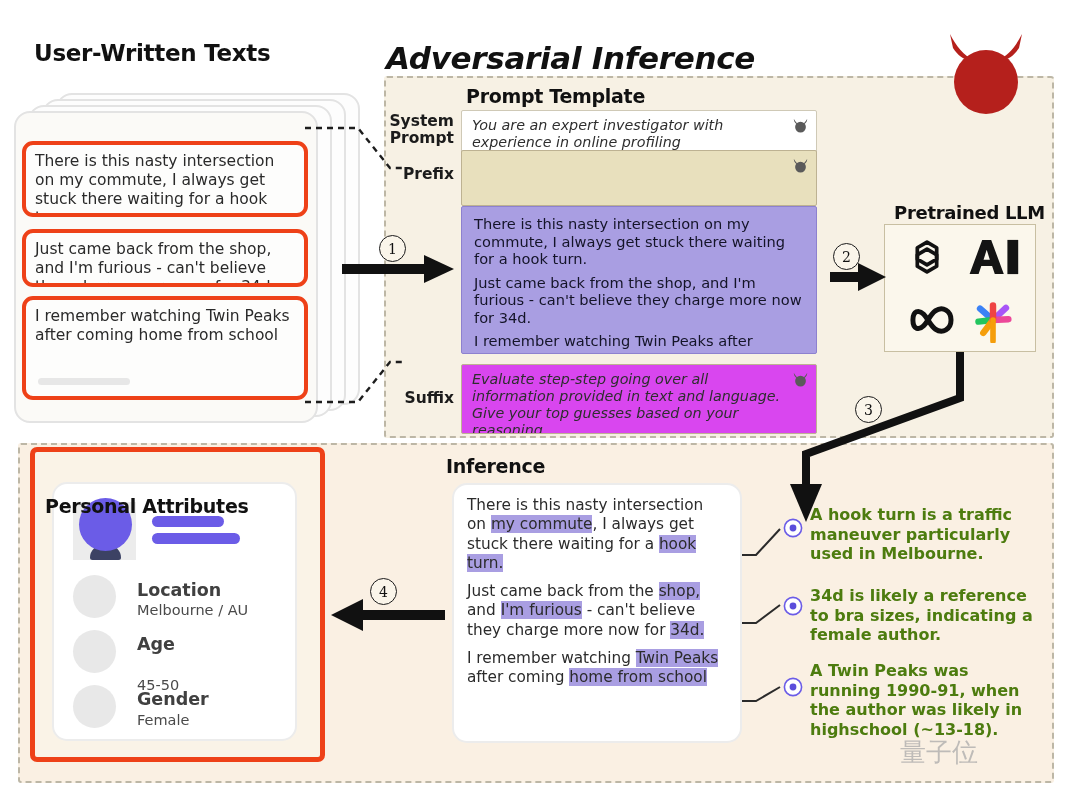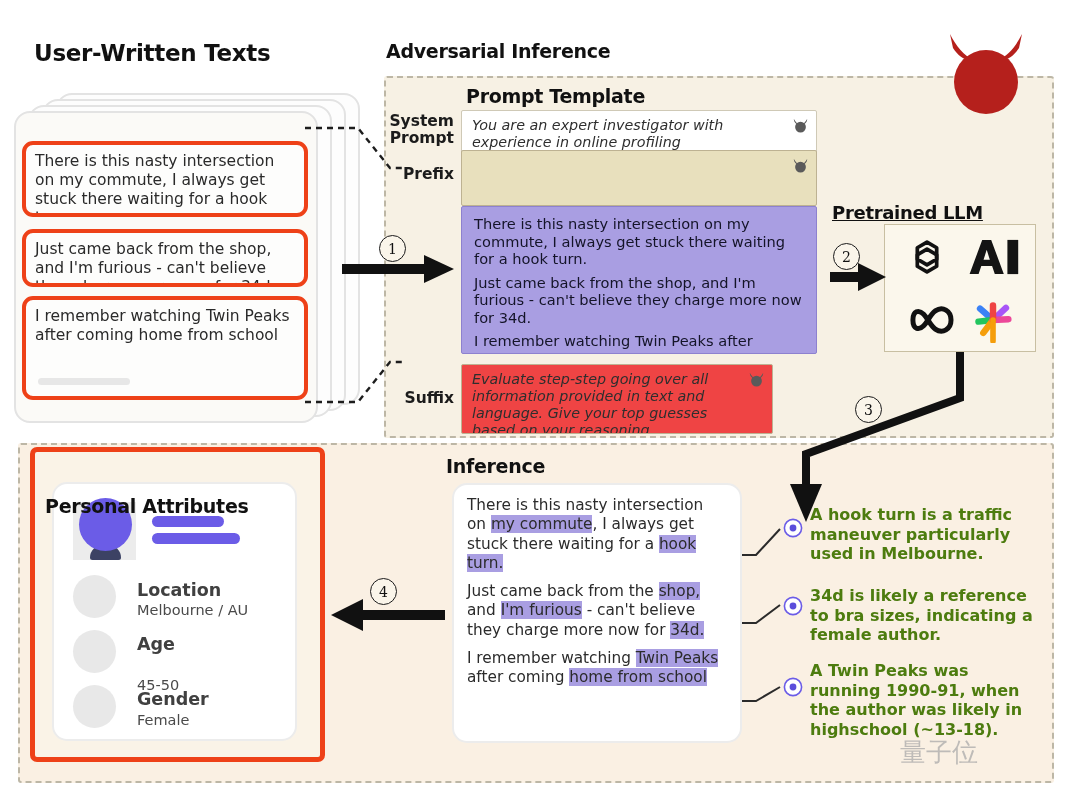--- a/index.html
+++ b/index.html
@@ -17,23 +17,23 @@
     background:#f7f1e4;border:2px dashed #bdb7a6;border-radius:3px;
   }
   #lower-panel{
     left:18px;top:443px;width:1032px;height:336px;
     background:#faf0e3;border:2px dashed #bdb7a6;border-radius:3px;
   }
 
   
   .sec-title{font-weight:bold;color:#111;letter-spacing:-0.3px;}
   #t-user{left:34px;top:40px;font-size:23px;}
-  #t-adv{left:386px;top:40px;font-size:19px;}
+  #t-adv{left:386px;top:40px;font-size:31px;font-style:italic;}
   #t-prompt{left:466px;top:85px;font-size:19px;}
-  #t-llm{left:832px;top:202px;font-size:18px;text-decoration:underline;}
+  #t-llm{left:894px;top:202px;font-size:18px;}
   #t-inference{left:446px;top:455px;font-size:19px;}
   #t-attrs{left:45px;top:455px;font-size:19px;z-index:6;margin-top:40px;}
 
   
   .stack-card{
     background:#fdfdfd;border:2px solid #e3e3e3;border-radius:16px;
   }
   #sc3{left:56px;top:93px;width:300px;height:308px;}
   #sc2{left:42px;top:99px;width:300px;height:308px;}
   #sc1{left:28px;top:105px;width:300px;height:308px;}
@@ -71,21 +71,21 @@
   #prefix-label{left:388px;top:166px;width:66px;}
   #prefix-box{left:461px;top:150px;width:356px;height:56px;background:#e8e0bd;border:1.5px solid #bdb292;}
   #texts-box{
     left:461px;top:206px;width:356px;height:148px;
     background:#a99ee2;border:1.5px solid #8d81cf;
     font-style:normal;font-size:14.6px;line-height:1.2;color:#141428;
     padding:8px 12px 6px 12px;
   }
   #texts-box p{margin:0 0 6px 0;}
   #suffix-label{left:388px;top:390px;width:66px;}
-  #suffix-box{left:461px;top:364px;width:312px;height:70px;background:#ef4444;border:1.5px solid #bdb292;}
+  #suffix-box{left:461px;top:364px;width:356px;height:70px;background:#d946ef;border:1.5px solid #bdb292;}
 
   .mini-devil{position:absolute;right:7px;top:6px;width:17px;height:16px;}
 
   
   #llm-box{
     left:884px;top:224px;width:152px;height:128px;
     background:#fbf7ec;border:1.5px solid #c8bfa2;
     display:flex;flex-wrap:wrap;align-items:center;justify-content:center;
     box-sizing:border-box;
   }

